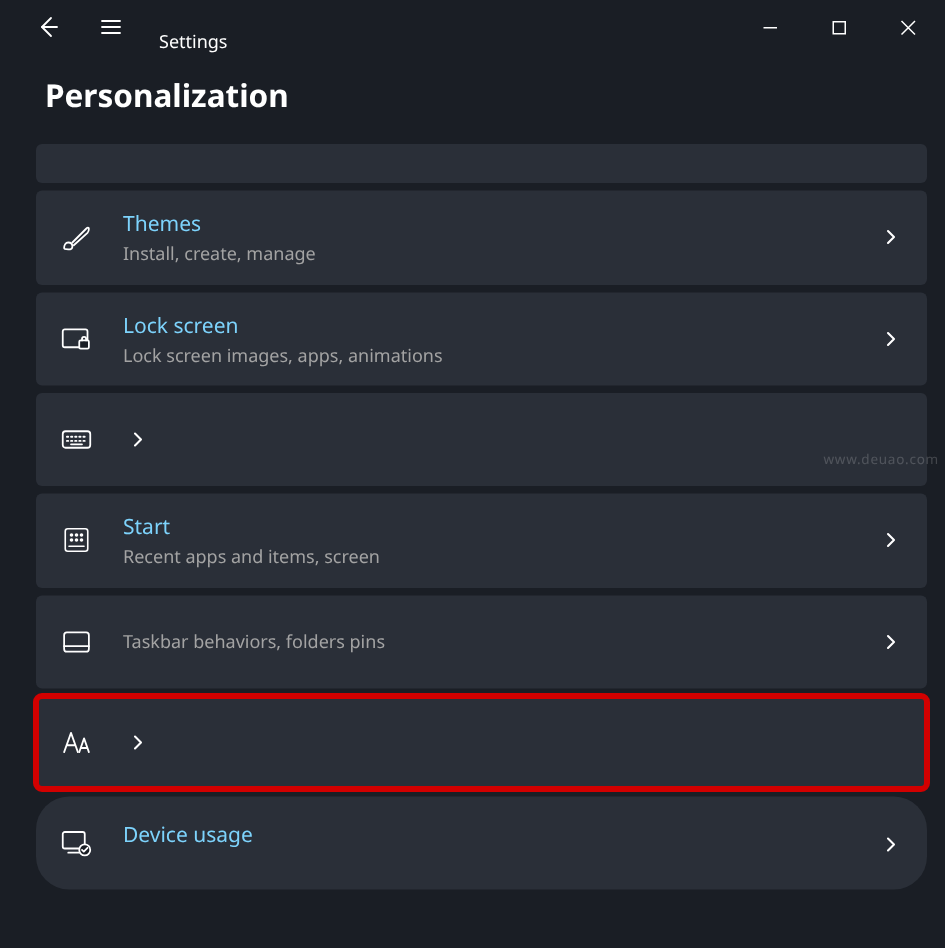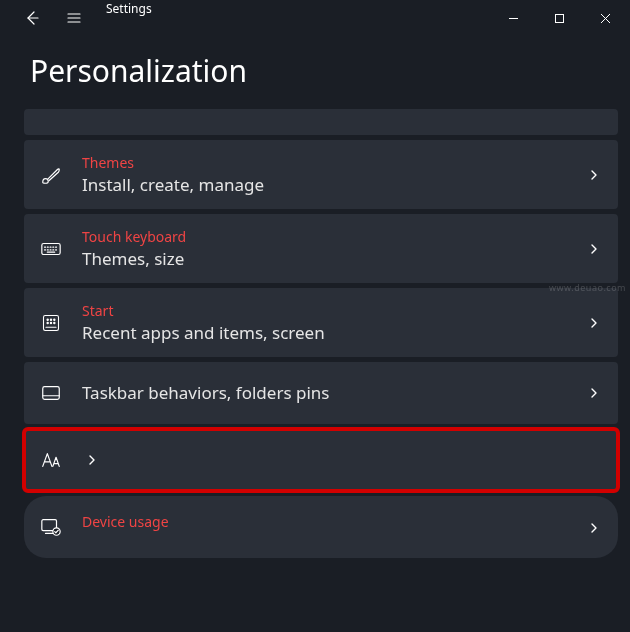--- a/index.html
+++ b/index.html
@@ -13,21 +13,21 @@
     position: relative;
   }
   .titlebar {
     display: flex;
     align-items: center;
     height: 36px;
     padding: 0 2px;
   }
   .titlebar-left {
     display: flex;
-    align-items: flex-start;
+    align-items: flex-end;
     gap: 6px;
     padding-left: 12px;
   }
   .icon-btn {
     width: 36px;
     height: 36px;
     display: flex;
     align-items: center;
     justify-content: center;
     color: #ffffff;
@@ -36,22 +36,22 @@
     font-size: 12px;
     color: #ffffff;
     margin-left: 8px;
   }
   .window-controls {
     margin-left: auto;
     display: flex;
   }
   .window-controls .icon-btn { width: 46px; }
   .page-title {
-    font-size: 30px;
-    font-weight: 400;
+    font-size: 21px;
+    font-weight: 700;
     padding: 14px 0 18px 30px;
   }
   .list {
     display: flex;
     flex-direction: column;
     gap: 5px;
     padding: 0 12px 0 24px;
   }
   .row {
     background: #2a2f38;
@@ -83,40 +83,40 @@
   }
   .row-text {
     display: flex;
     flex-direction: column;
     gap: 2px;
     flex: 1;
     min-width: 0;
   }
   .row-title {
     font-size: 14px;
-    color: #ef4444;
+    color: #7dd3fc;
     font-weight: 400;
   }
   .row-sub {
-    font-size: 17px;
-    color: #e5e5e5;
+    font-size: 12px;
+    color: #a3a3a3;
     line-height: 1.3;
   }
   .chevron {
     color: #ffffff;
     flex-shrink: 0;
     display:flex;
     align-items:center;
     justify-content:center;
     width:20px;
   }
   .watermark {
     position: absolute;
     right: 4px;
-    bottom: 338px;
+    bottom: 320px;
     transform: rotate(0deg);
     writing-mode: horizontal-tb;
     color: rgba(255,255,255,0.18);
     font-size: 9px;
     letter-spacing: 0.5px;
     margin-left: 36px;
   }
   svg { display:block; }
 </style>
 </head>
@@ -175,31 +175,45 @@
       <span class="row-title">Themes</span>
       <span class="row-sub">Install, create, manage</span>
     </div>
     <div class="chevron">
       <svg width="12" height="12" viewBox="0 0 12 12" fill="none" stroke="currentColor" stroke-width="1.4">
           <path d="M4 2 L8 6 L4 10" stroke-linecap="round" stroke-linejoin="round"></path>
         </svg>
     </div>
   </div>
 
+  <div class="row">
+    <div class="row-icon">
+      <svg width="22" height="22" viewBox="0 0 24 24" fill="none" stroke="currentColor" stroke-width="1.3" stroke-linecap="round" stroke-linejoin="round">
+        <rect x="2" y="5" width="18" height="13" rx="1.5"></rect>
+        <rect x="14" y="13" width="7" height="6" rx="1" fill="#1a1e25"></rect>
+        <path d="M16 13 v-1 a1.5 1.5 0 0 1 3 0 v1"></path>
+      </svg>
+    </div>
+    <div class="row-text">
+      <span class="row-title">Lock screen</span>
+      <span class="row-sub">Lock screen images, apps, animations</span>
+    </div>
+    <div class="chevron">
+      <svg width="12" height="12" viewBox="0 0 12 12" fill="none" stroke="currentColor" stroke-width="1.4">
+          <path d="M4 2 L8 6 L4 10" stroke-linecap="round" stroke-linejoin="round"></path>
+        </svg>
+    </div>
+  </div>
 
   <div class="row">
     <div class="row-icon">
       <svg width="22" height="22" viewBox="0 0 24 24" fill="none" stroke="currentColor" stroke-width="1.3" stroke-linecap="round">
         <rect x="2" y="6" width="20" height="12" rx="2"></rect>
         <path d="M5 10h1M8 10h1M11 10h1M14 10h1M17 10h1M5 13h1M8 13h1M11 13h1M14 13h1M17 13h1M8 15.5h8"></path>
       </svg>
-    </div>
-    <div class="row-text">
-      <span class="row-title">Touch keyboard</span>
-      <span class="row-sub">Themes, size</span>
     </div>
     <div class="chevron">
       <svg width="12" height="12" viewBox="0 0 12 12" fill="none" stroke="currentColor" stroke-width="1.4">
           <path d="M4 2 L8 6 L4 10" stroke-linecap="round" stroke-linejoin="round"></path>
         </svg>
     </div>
   </div>
 
   <div class="row">
     <div class="row-icon">

